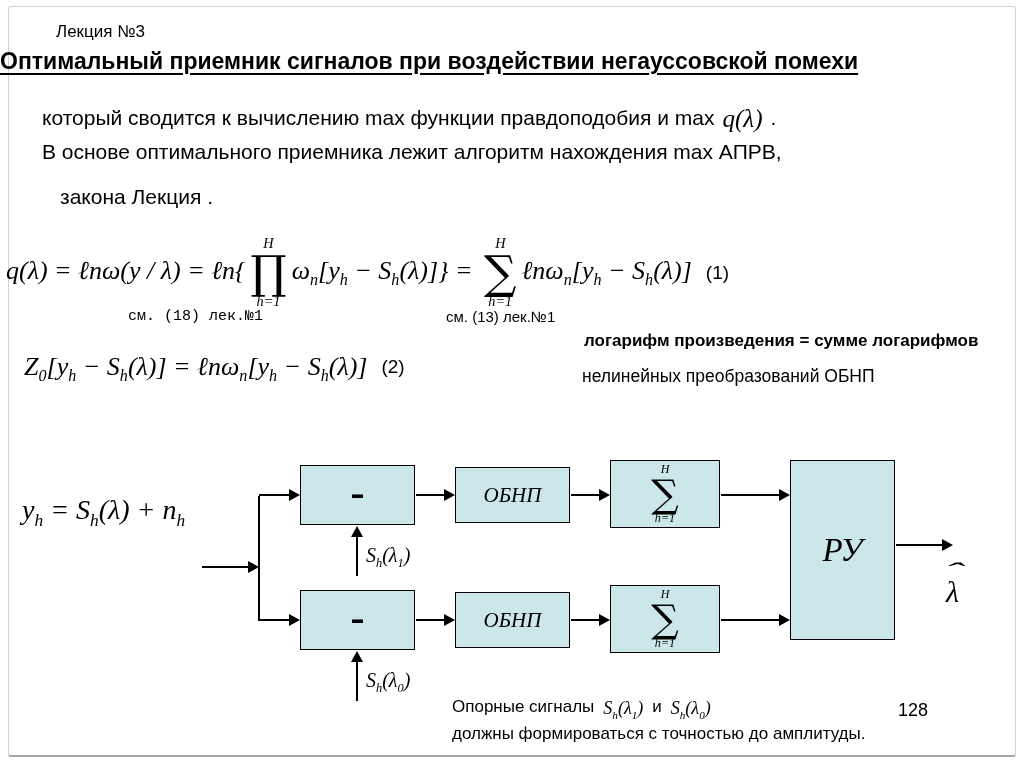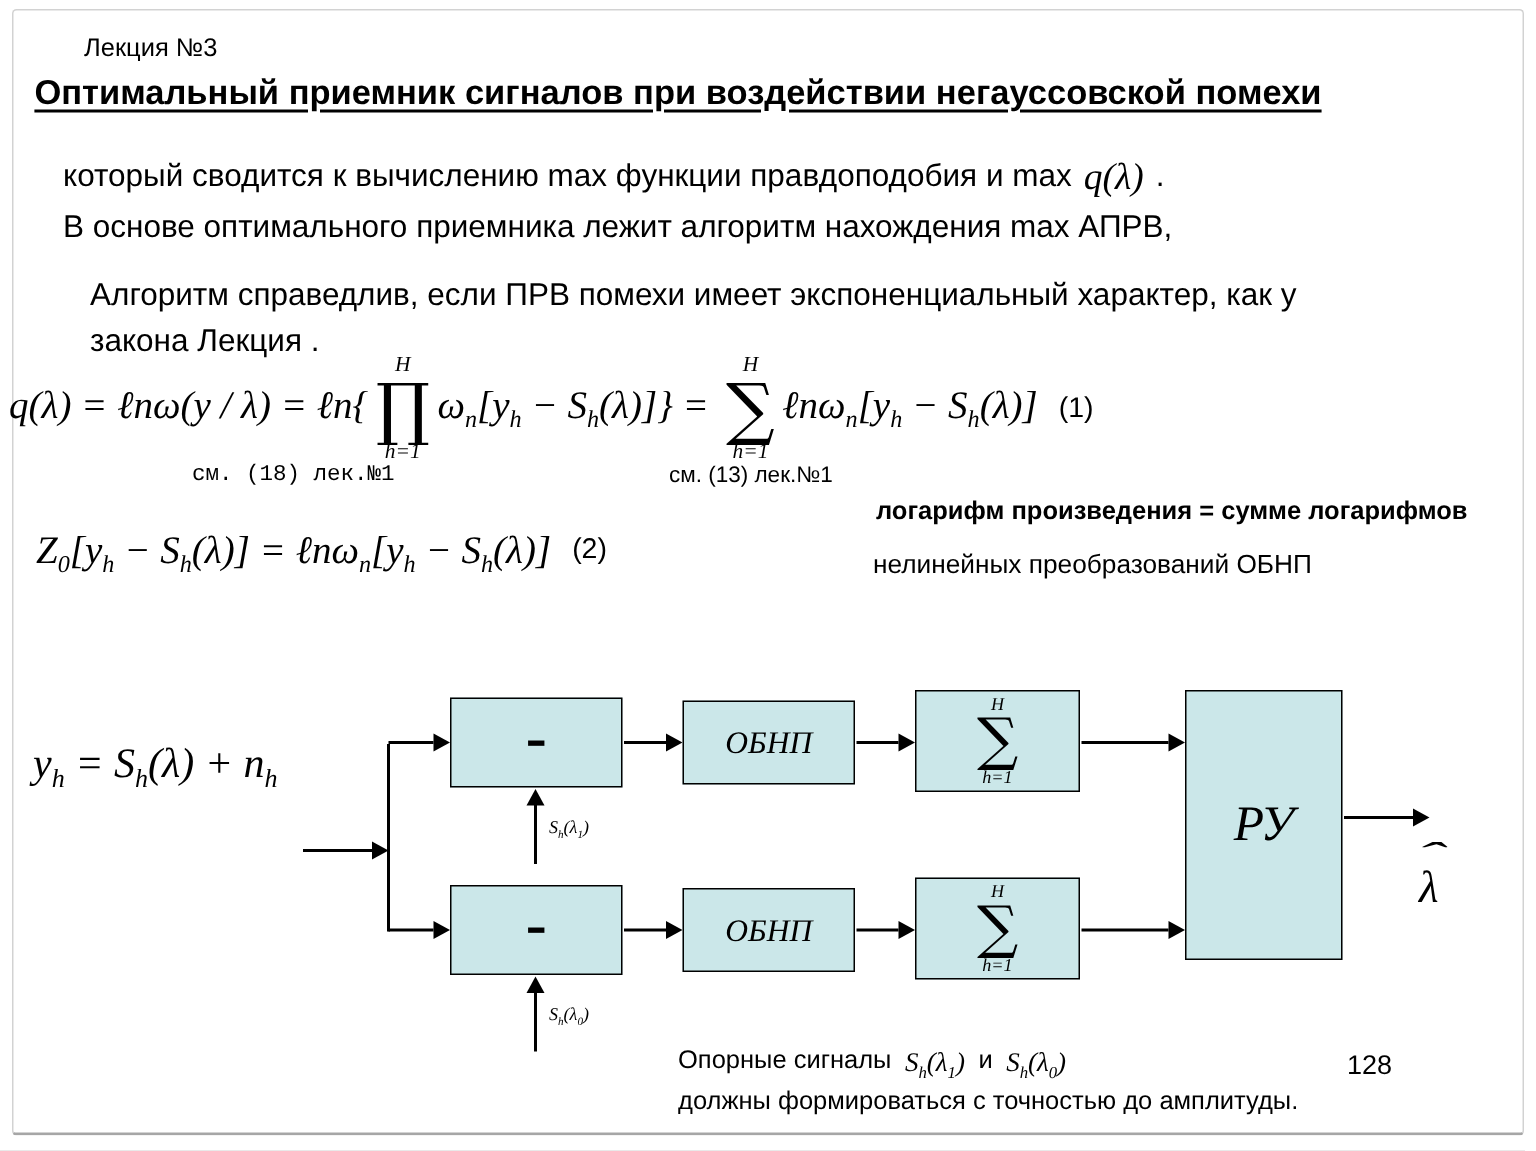--- a/index.html
+++ b/index.html
@@ -8,21 +8,21 @@
     background:#ffffff;color:#000;
     font-family:"Liberation Sans","DejaVu Sans",sans-serif;
   }
   .frame{
     position:absolute;left:8px;top:6px;right:8px;bottom:10px;
     border:1px solid #d2d2d2;border-bottom:2px solid #a6a6a6;border-radius:3px;
     pointer-events:none;
   }
   .lecture{position:absolute;left:56px;top:22px;font-size:17px;}
   .title{
-    position:absolute;left:0;top:48px;width:904px;text-align:center;
+    position:absolute;left:0;top:48px;width:904px;text-align:left;
     font-size:23px;font-weight:bold;text-decoration:underline;text-underline-offset:4px;
   }
   .para1{position:absolute;left:42px;top:101px;width:940px;font-size:21px;line-height:33px;}
   .para2{position:absolute;left:60px;top:181px;width:900px;font-size:21px;line-height:31px;}
   .math{font-family:"Liberation Serif","DejaVu Serif",serif;font-style:italic;}
   .math span{white-space:pre;}
   .math sub{font-size:0.62em;line-height:0;}
   .inline-math{font-size:25px;margin:0 8px;vertical-align:-2px;}
   .eqrow{position:absolute;display:flex;align-items:center;white-space:nowrap;}
   .eq1{left:6px;top:236px;}
@@ -45,21 +45,21 @@
   .dbox{
     position:absolute;background:var(--box-fill,#cbe7e9);
     border:1.6px solid #000;box-sizing:border-box;
     display:flex;align-items:center;justify-content:center;
   }
   .minus{font-family:"Liberation Serif","DejaVu Serif",serif;font-weight:bold;font-size:42px;line-height:1;padding-bottom:6px;}
   .obnp{font-size:21px;}
   .sumbox{font-size:22px;}
   .rulabel{font-size:33px;}
   .inputf{position:absolute;left:22px;top:494px;font-size:28px;white-space:nowrap;}
-  .slabel{position:absolute;font-size:12px;white-space:nowrap;}
+  .slabel{position:absolute;font-size:20px;white-space:nowrap;}
   .s1{left:366px;top:544px;}
   .s0{left:366px;top:669px;}
   .outlambda{position:absolute;left:946px;top:566px;font-size:30px;}
   .hline{position:absolute;height:2px;background:#000;}
   .vline{position:absolute;width:2px;background:#000;}
   .arr-r{position:absolute;width:0;height:0;border-left:11px solid #000;border-top:6px solid transparent;border-bottom:6px solid transparent;}
   .arr-u{position:absolute;width:0;height:0;border-bottom:11px solid #000;border-left:6px solid transparent;border-right:6px solid transparent;}
   
   .foot1{position:absolute;left:452px;top:697px;font-size:17px;}
   .foot1 .fmath{font-size:18px;margin:0 9px;vertical-align:-2px;}
@@ -75,21 +75,20 @@
 
   <div class="lecture">Лекция №3</div>
   <div class="title">Оптимальный приемник сигналов при воздействии негауссовской помехи</div>
 
   <div class="para1">
     <div><span>который сводится к вычислению max функции правдоподобия и max</span><span class="math inline-math"><span>q(λ)</span></span><span>.</span></div>
     <div>В основе оптимального приемника лежит алгоритм нахождения max АПРВ,</div>
   </div>
 
   <div class="para2">
-    <div>Алгоритм справедлив, если ПРВ помехи имеет экспоненциальный характер, как у</div>
     <div>закона Лекция .</div>
   </div>
 
   <div class="eqrow eq1">
     <span class="math eqmain"><span>q(λ) = ℓnω(y / λ) = ℓn{</span><span class="bigop"><span class="lim">H</span><span class="opch">∏</span><span class="lim">h=1</span></span><span>ω</span><sub>n</sub><span>[y</span><sub>h</sub><span> − S</span><sub>h</sub><span>(λ)]} = </span><span class="bigop"><span class="lim">H</span><span class="opch">∑</span><span class="lim">h=1</span></span><span>ℓnω</span><sub>n</sub><span>[y</span><sub>h</sub><span> − S</span><sub>h</sub><span>(λ)]</span></span>
     <span class="eqnum">(1)</span>
   </div>
 
   <div class="refnote ref1">см. (18) лек.№1</div>
   <div class="refnote ref2">см. (13) лек.№1</div>

